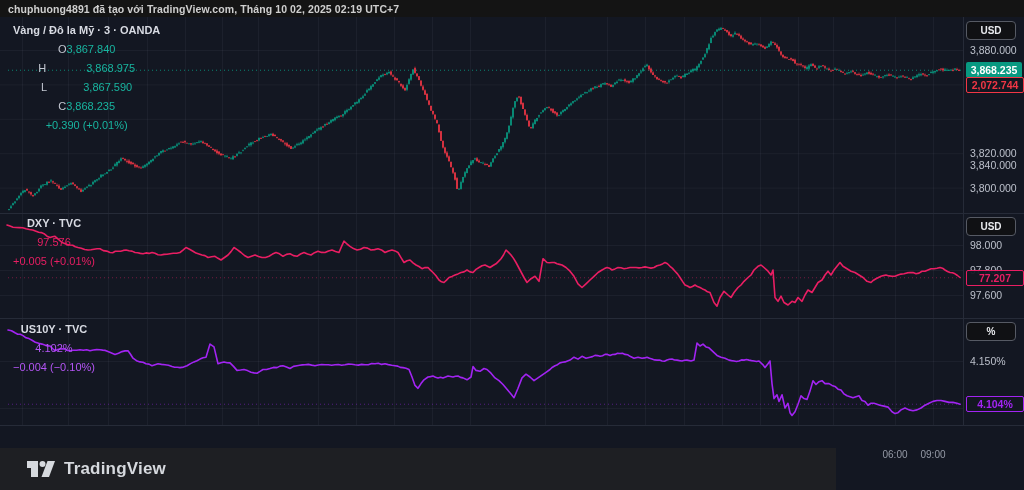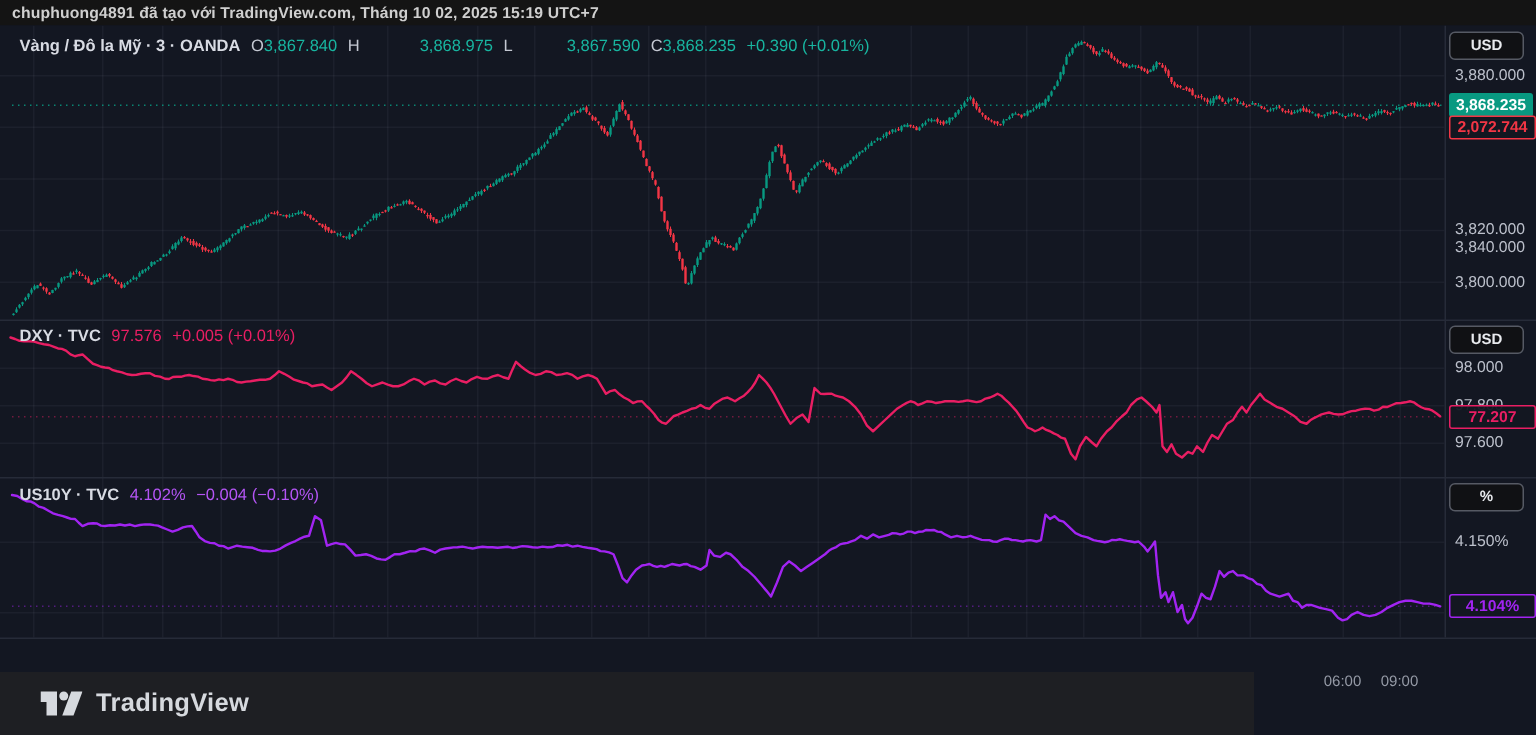--- a/index.html
+++ b/index.html
@@ -5,21 +5,21 @@
   html,body{margin:0;padding:0;background:#000;}
   #app{position:relative;width:1024px;height:490px;overflow:hidden;
        font-family:"Liberation Sans","DejaVu Sans",sans-serif;
        background:#131722;}
   #attribution-bar{position:absolute;left:0;top:0;width:1024px;height:17px;
        background:#141414;display:flex;align-items:center;}
   #attribution-bar span{margin-left:8px;font-size:10.5px;font-weight:700;color:#cfcfcf;letter-spacing:.1px;}
   #chart-region{position:absolute;left:0;top:17px;width:1024px;height:431px;}
   svg{display:block;}
   .legend{position:absolute;height:14px;display:flex;align-items:center;gap:7px;
-       font-size:11px;white-space:nowrap;z-index:5;}
+       font-size:11px;white-space:nowrap;z-index:5;flex-direction:column;}
   .legend .sym{color:#d8dbe3;font-weight:700;}
   .legend .k{color:#c4c8d2;}
   .overlay-label{position:absolute;font-size:10.5px;color:#bcc0cb;z-index:4;}
   .unit-btn{position:absolute;left:966px;width:48px;height:17px;background:#101114;
        border:1px solid #565a64;border-radius:4px;color:#e8eaee;font-size:10px;font-weight:700;
        display:flex;align-items:center;justify-content:center;z-index:6;}
   .badge{position:absolute;left:966px;width:56px;display:flex;align-items:center;justify-content:center;
        font-size:10.5px;font-weight:600;border-radius:2px;z-index:6;}
   .time-label{position:absolute;top:7px;transform:translateX(-50%);font-size:10px;color:#959aa6;}
   .time-label.major{color:#d7dae2;font-weight:700;}
@@ -27,21 +27,21 @@
   #footer{position:absolute;left:0;top:448px;width:836px;height:42px;background:#1e1f23;
        display:flex;align-items:center;z-index:7;}
   #footer .logo{margin-left:27px;display:flex;align-items:center;gap:9px;}
   #footer .brand{font-size:17px;font-weight:700;color:#d6d9de;letter-spacing:.2px;}
 </style>
 </head>
 <body>
 
 <div id="app">
   <div id="attribution-bar">
-    <span>chuphuong4891 đã tạo với TradingView.com, Tháng 10 02, 2025 15:19 UTC+7</span>
+    <span>chuphuong4891 đã tạo với TradingView.com, Tháng 10 02, 2025 02:19 UTC+7</span>
   </div>
 
   <div id="chart-region">
       <svg width="1024" height="431" viewBox="0 17 1024 431" style="background: rgb(19, 23, 34);">
         <g>
           <line x1="22.5" y1="17" x2="22.5" y2="425" stroke="rgba(197,203,222,0.055)" stroke-width="1"></line>
           <line x1="68.5" y1="17" x2="68.5" y2="425" stroke="rgba(197,203,222,0.055)" stroke-width="1"></line>
           <line x1="108.5" y1="17" x2="108.5" y2="425" stroke="rgba(197,203,222,0.055)" stroke-width="1"></line>
           <line x1="147.5" y1="17" x2="147.5" y2="425" stroke="rgba(197,203,222,0.055)" stroke-width="1"></line>
           <line x1="185.5" y1="17" x2="185.5" y2="425" stroke="rgba(197,203,222,0.055)" stroke-width="1"></line>

